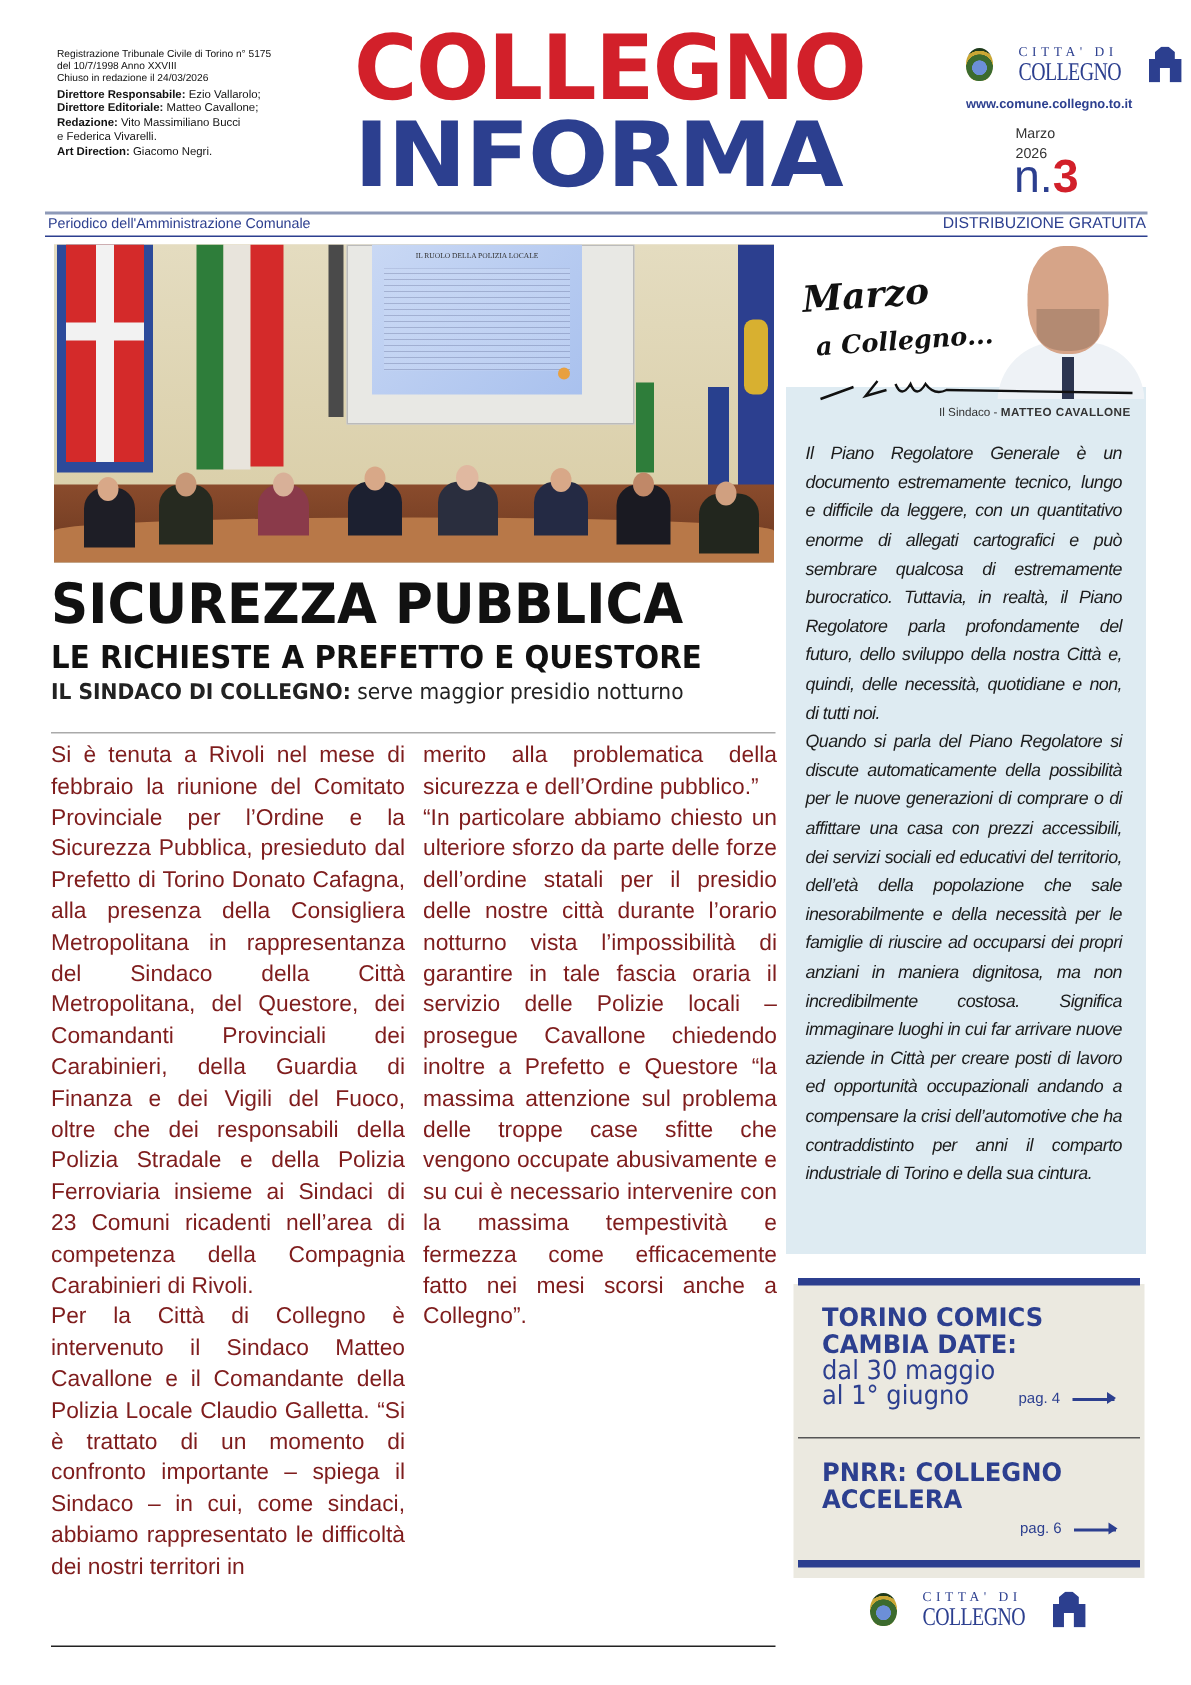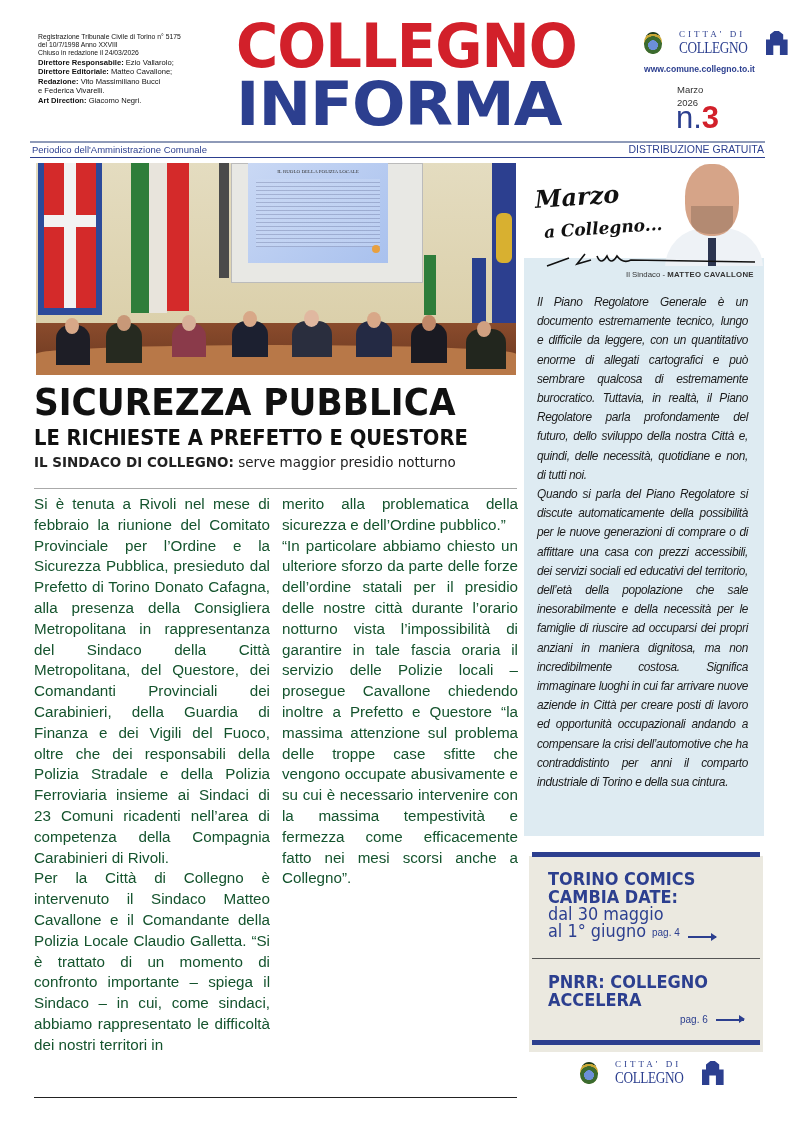--- a/index.html
+++ b/index.html
@@ -37,21 +37,21 @@
   #photo { left:36px; top:163px; width:480px; height:212px; overflow:hidden; background:#d9ceaa; }
   .ph { position:absolute; }
 
   
   #headline { left:34px; top:383px; font-size:37px; font-weight:900; color:#111; font-family:"DejaVu Sans", sans-serif; letter-spacing:0px; line-height:40px; transform:scaleX(0.93); transform-origin:left; white-space:nowrap; }
   #subhead { left:34px; top:426px; font-size:21px; font-weight:bold; color:#111; font-family:"DejaVu Sans", sans-serif; line-height:24px; transform:scaleX(0.93); transform-origin:left; white-space:nowrap; }
   #kicker { left:34px; top:453px; font-size:14.5px; color:#222; font-family:"DejaVu Sans", sans-serif; line-height:18px; transform:scaleX(0.93); transform-origin:left; white-space:nowrap; }
   #kicker b { font-weight:bold; }
   #rule-headline { left:34px; top:488px; width:483px; height:1px; background:#aaa; }
 
-  .col { top:494px; width:236px; font-size:15.2px; line-height:20.8px; text-align:justify; color:#14532d; font-family:"Liberation Sans", sans-serif; }
+  .col { top:494px; width:236px; font-size:15.2px; line-height:20.8px; text-align:justify; color:#7f1d1d; font-family:"Liberation Sans", sans-serif; }
   .col p { margin:0; }
   #col1 { left:34px; }
   #col2 { left:282px; }
   #rule-bottom { left:34px; top:1097px; width:483px; height:1px; background:#222; }
 
   
   #mayor-box { left:524px; top:258px; width:240px; height:578px; background:#deebf2; }
   #mayor-photo { left:645px; top:158px; width:118px; height:108px; overflow:hidden; }
   #marzo-script { left:535px; top:188px; font-family:"DejaVu Serif", serif; font-style:italic; font-weight:bold; font-size:24px; line-height:24px; color:#111; transform:rotate(-4deg); transform-origin:left; }
   #marzo-script2 { left:544px; top:222px; font-family:"DejaVu Serif", serif; font-style:italic; font-weight:bold; font-size:17px; color:#111; transform:rotate(-4deg); transform-origin:left; }
@@ -63,21 +63,21 @@
   #segue { left:660px; top:818px; font-size:8.6px; color:#2c3f8f; display:flex; align-items:center; gap:6px;margin-top:36px; }
   .arrow { display:inline-block; position:relative; width:22px; height:2px; background:#2c3f8f; }
   .arrow::after { content:""; position:absolute; right:-1px; top:-3.5px; border-left:6px solid #2c3f8f; border-top:4.5px solid transparent; border-bottom:4.5px solid transparent; }
 
   
   #promo { left:529px; top:856px; width:234px; height:196px; background:#ebe9e0; }
   #promo-top { left:532px; top:852px; width:228px; height:5px; background:#2c3f8f; }
   #promo-bottom { left:532px; top:1040px; width:228px; height:5px; background:#2c3f8f; }
   #promo1-title { left:548px; top:870px; font-size:17px; font-weight:900; color:#2c3f8f; line-height:18px; font-family:"DejaVu Sans", sans-serif; transform:scaleX(0.95); transform-origin:left; }
   #promo1-sub { left:548px; top:906px; font-size:17.5px; color:#2c3f8f; line-height:17px; font-family:"DejaVu Sans", sans-serif; transform:scaleX(0.92); transform-origin:left; }
-  #promo1-link { left:652px; top:927px; font-size:10px; color:#2c3f8f; display:flex; align-items:flex-end; gap:8px; }
+  #promo1-link { left:679px; top:927px; font-size:10px; color:#2c3f8f; display:flex; align-items:center; gap:8px; }
   #promo-div { left:532px; top:958px; width:228px; height:1px; background:#555; }
   #promo2-title { left:548px; top:973px; font-size:17px; font-weight:900; color:#2c3f8f; line-height:18px; font-family:"DejaVu Sans", sans-serif; transform:scaleX(0.95); transform-origin:left; }
   #promo2-link { left:680px; top:1014px; font-size:10px; color:#2c3f8f; display:flex; align-items:center; gap:8px; }
   #promo1-link .arrow, #promo2-link .arrow { width:28px; }
 
   #citta-bottom { left:580px; top:1060px; }
 </style>
 </head>
 <body>
 

